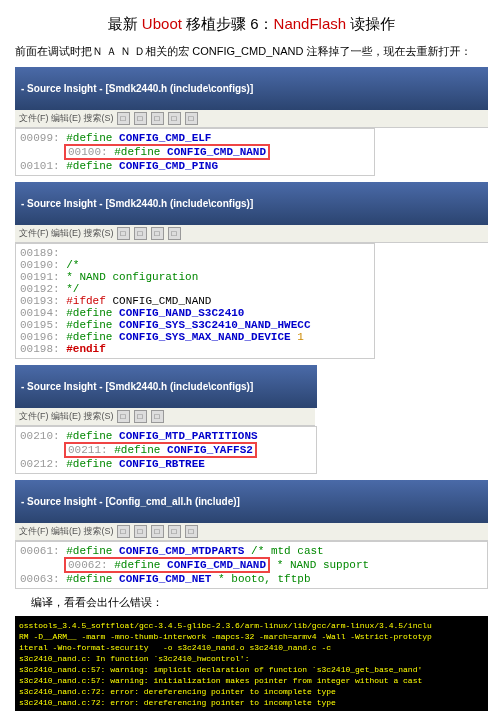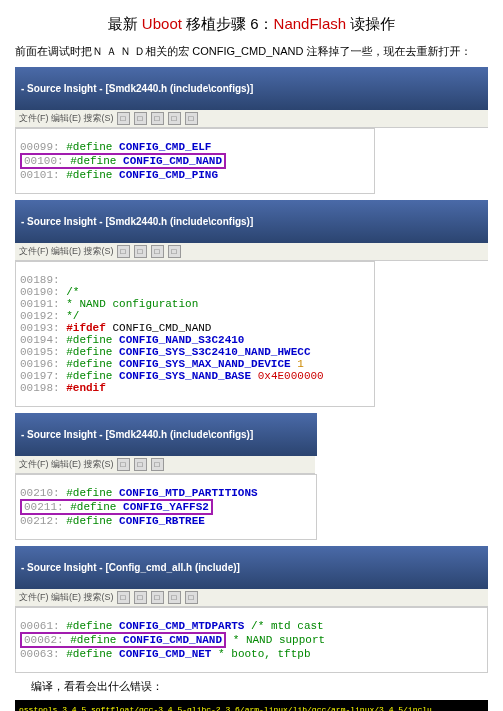--- a/index.html
+++ b/index.html
@@ -49,38 +49,39 @@
       border: 1px solid #999;
       margin: 0 1px;
       font-size: 8px;
       line-height: 11px;
       text-align: center;
     }
     .code-block {
       font-family: "Courier New", monospace;
       font-size: 11px;
       background: #fff;
-      padding: 12px 4px;
+      padding: 3px 4px;
       border: 1px solid #ccc;
       margin-bottom: 6px;
     }
     .code-block.narrow { width: 350px; }
     .code-line { white-space: nowrap; }
     .ln { color: #999; }
     .hash { color: #008800; }
     .macro { color: #0000cc; font-weight: bold; }
-    .ifdef { color: #cc0000; font-weight: bold; }
+    .ifdef { color: #cc0000; font-weight: normal; }
     .endif { color: #cc0000; font-weight: bold; }
     .comment { color: #008800; }
     .num { color: #cc8800; }
     .hex { color: #cc0000; }
     .red-box {
-      border: 2px solid #a21caf;
+      border: 2px solid #ef4444;
       padding: 0 2px;
       display: inline-block;
+      margin-left: 44px;
     }
     .terminal {
       background: #000;
       color: #ffff00;
       font-family: "Courier New", monospace;
       font-size: 8px;
       padding: 4px;
       white-space: pre;
       line-height: 11px;
       overflow: hidden;
@@ -125,21 +126,20 @@
 </div>
 <div class="code-block narrow">
   <div class="code-line"><span class="ln">00189:</span></div>
   <div class="code-line"><span class="ln">00190:</span> <span class="comment">/*</span></div>
   <div class="code-line"><span class="ln">00191:</span> <span class="comment"> * NAND configuration</span></div>
   <div class="code-line"><span class="ln">00192:</span> <span class="comment"> */</span></div>
   <div class="code-line"><span class="ln">00193:</span> <span class="ifdef">#ifdef</span> <span>CONFIG_CMD_NAND</span></div>
   <div class="code-line"><span class="ln">00194:</span> <span class="hash">#define</span> <span class="macro">CONFIG_NAND_S3C2410</span></div>
   <div class="code-line"><span class="ln">00195:</span> <span class="hash">#define</span> <span class="macro">CONFIG_SYS_S3C2410_NAND_HWECC</span></div>
   <div class="code-line"><span class="ln">00196:</span> <span class="hash">#define</span> <span class="macro">CONFIG_SYS_MAX_NAND_DEVICE</span>  <span class="num">1</span></div>
-  <div class="code-line"><span class="ln">00197:</span> <span class="hash">#define</span> <span class="macro">CONFIG_SYS_NAND_BASE</span>         <span class="hex">0x4E000000</span></div>
   <div class="code-line"><span class="ln">00198:</span> <span class="endif">#endif</span></div>
 </div>
 
 <div class="window-title" style="width:290px;">- Source Insight - [Smdk2440.h (include\configs)]</div>
 <div class="toolbar" style="width:292px;">
   <span>文件(F) 编辑(E) 搜索(S)</span>
   <span class="icon">□</span>
   <span class="icon">□</span>
   <span class="icon">□</span>
 </div>

